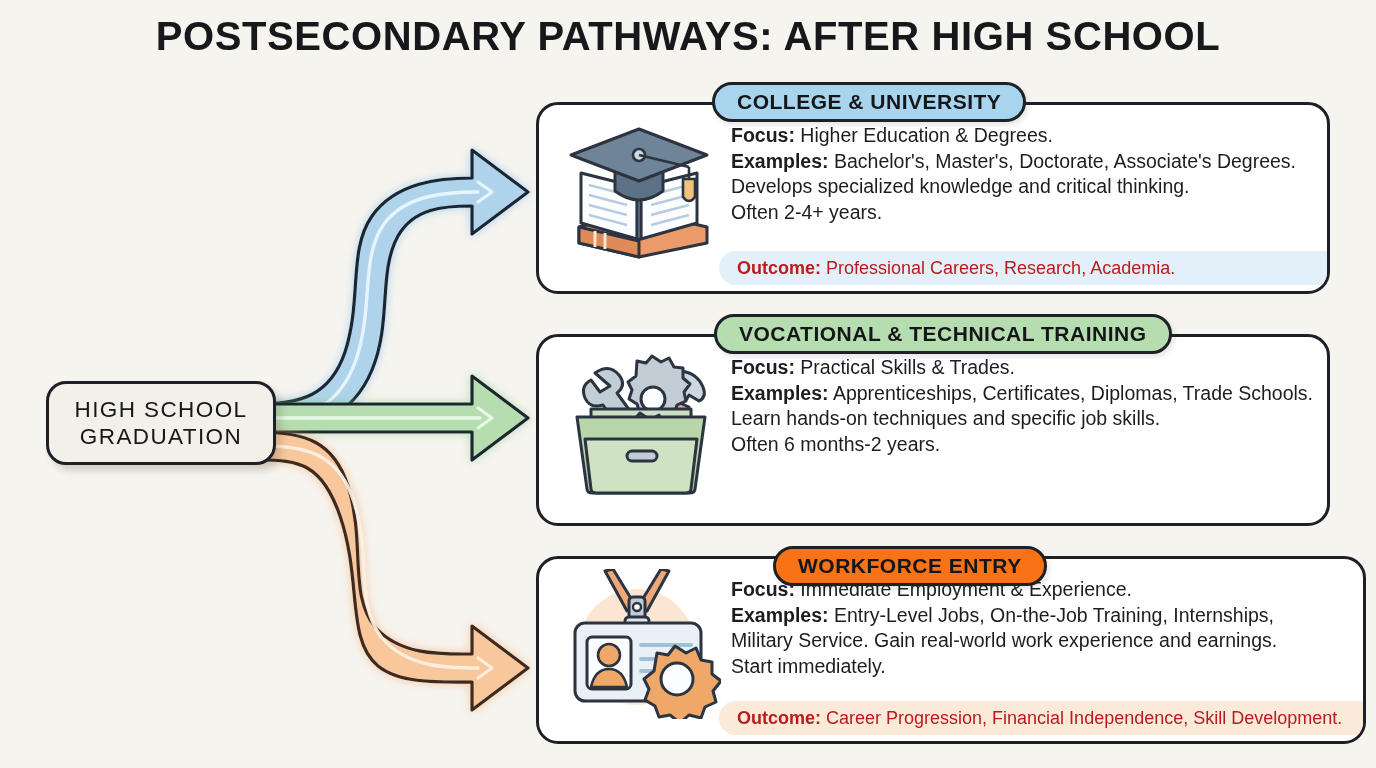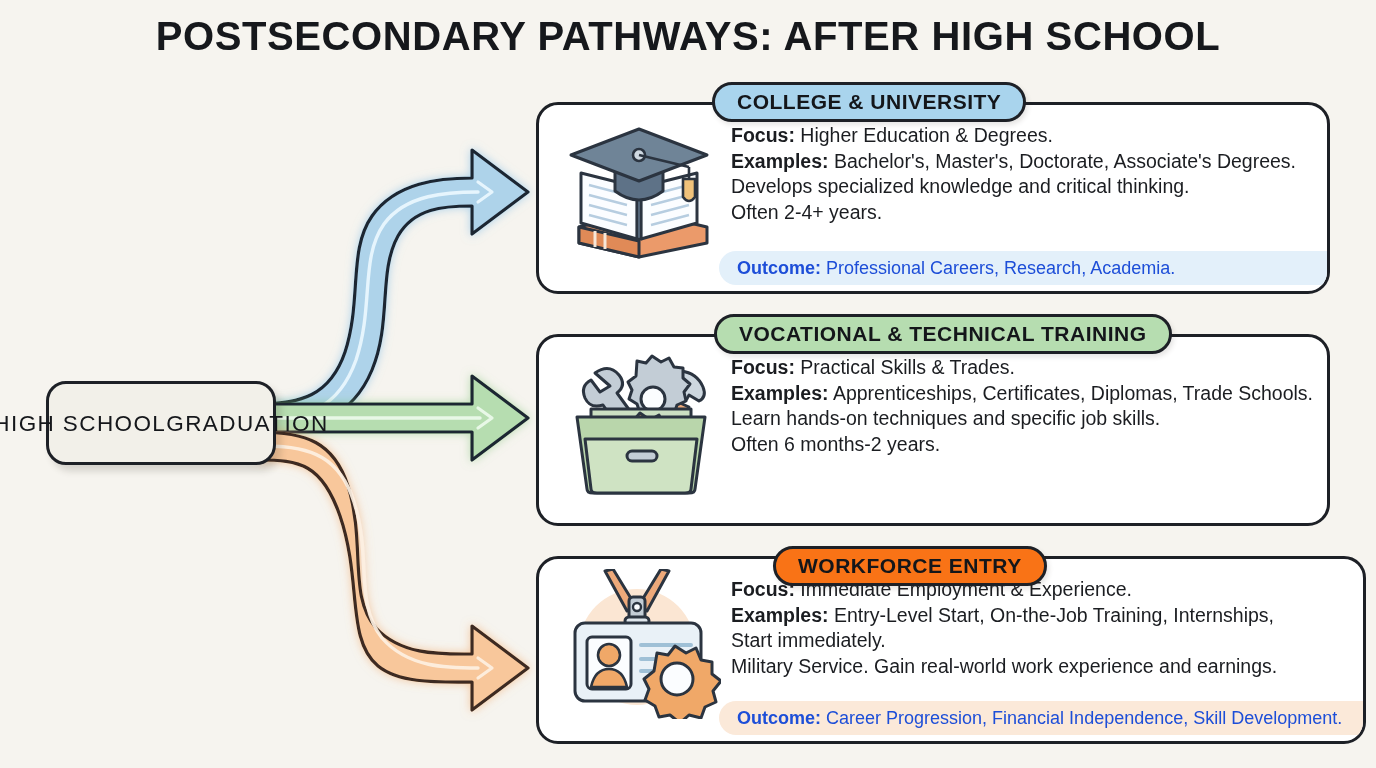--- a/index.html
+++ b/index.html
@@ -36,21 +36,21 @@
     position: absolute;
     left: 46px;
     top: 381px;
     width: 224px;
     height: 78px;
     background: #f2f0e9;
     border: 3px solid #1d2026;
     border-radius: 20px;
     box-shadow: 5px 6px 7px rgba(60,55,45,0.18);
     display: flex;
-    flex-direction: row;
+    flex-direction: column;
     align-items: center;
     justify-content: center;
     z-index: 6;
   }
   #source-node .line {
     font-size: 22.5px;
     letter-spacing: 1.4px;
     color: #15171b;
     line-height: 1.20;
     white-space: nowrap;
@@ -109,21 +109,21 @@
     bottom: 6px;
     height: 34px;
     border-radius: 17px 0 0 17px;
     display: flex;
     align-items: center;
     padding-left: 18px;
     box-sizing: border-box;
   }
   .outcome span {
     font-size: 18px;
-    color: #1d4ed8;
+    color: #b91c1c;
     white-space: nowrap;
   }
   .outcome b { font-weight: bold; }
   #outcome-college    { background: #e3f0fa; }
   #outcome-vocational { background: #e5f1e2; }
   #outcome-workforce  { background: #fbe9d9; }
 
   
   .pill {
     position: absolute;
@@ -305,24 +305,24 @@
 
       <path d="M96 84 l11 2 l7 -9 l11 7 l10 -5 l5 12 l11 2 l0 12 l9 7 l-8 10 l3 11 l-11 5 l-4 11 l-12 -3 l-9 8 l-10 -8 l-11 2 l-4 -11 l-10 -6 l4 -11 l-5 -10 l10 -8 Z" fill="#f0a868" stroke="#2b3440" stroke-width="3" stroke-linejoin="round"></path>
       <circle cx="116" cy="110" r="16" fill="#fbfdff" stroke="#2b3440" stroke-width="3"></circle>
     </svg>
 
     <div class="card-body">
       <p>
         <b>Focus:</b><span> Immediate Employment &amp; Experience.</span>
       </p>
       <p>
-        <b>Examples:</b><span> Entry-Level Start, On-the-Job Training, Internships,</span>
-      </p>
+        <b>Examples:</b><span> Entry-Level Jobs, On-the-Job Training, Internships,</span>
+      </p>
+      <p>Military Service. Gain real-world work experience and earnings.</p>
       <p>Start immediately.</p>
-      <p>Military Service. Gain real-world work experience and earnings.</p>
     </div>
 
     <div class="outcome" id="outcome-workforce">
       <span><b>Outcome:</b><span> Career Progression, Financial Independence, Skill Development.</span></span>
     </div>
   </div>
 
   <div class="pill" id="pill-workforce">
     <span>WORKFORCE ENTRY</span>
   </div>

